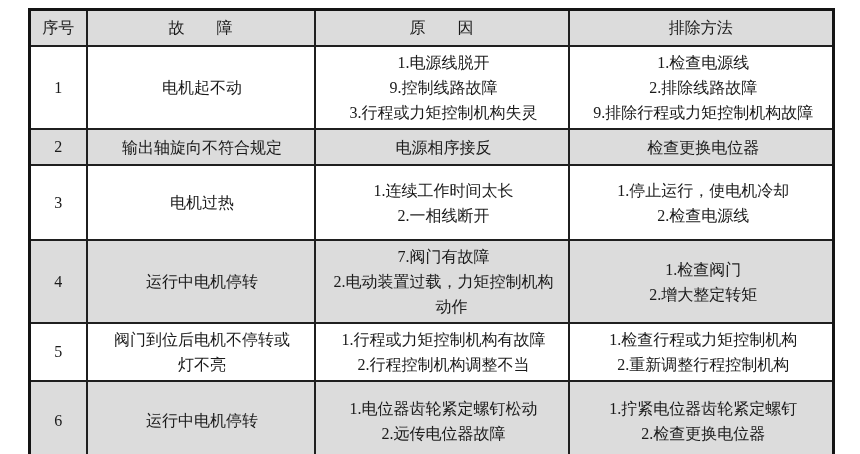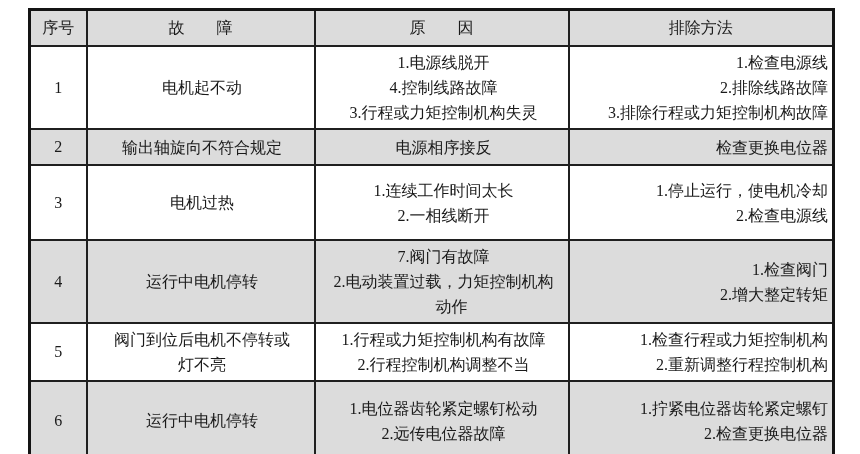--- a/index.html
+++ b/index.html
@@ -44,21 +44,21 @@
   }
   .fault-table tbody tr:nth-child(1) { height: 77px; }
   .fault-table tbody tr:nth-child(2) { height: 36px; }
   .fault-table tbody tr:nth-child(3) { height: 75px; }
   .fault-table tbody tr:nth-child(4) { height: 78px; }
   .fault-table tbody tr:nth-child(5) { height: 55px; }
   .fault-table tbody tr:nth-child(6) { height: 80px; }
   .col-no    { text-align: center; padding: 2px 2px; }
   .col-fault { text-align: center; padding: 2px 8px 2px 11px; }
   .col-cause { text-align: center; padding: 3px 4px 3px 8px; }
-  .col-remedy{ text-align: right; padding: 3px 4px 3px 9px; }
+  .col-remedy{ text-align: center; padding: 3px 4px 3px 9px; }
   .line {
     white-space: pre-line;
     line-height: 25px;
   }
 </style>
 </head>
 <body>
 
 <div class="sheet">
   <table class="fault-table">
@@ -77,27 +77,27 @@
       </tr>
     </thead>
     <tbody>
       <tr>
         <td class="col-no">1</td>
         <td class="col-fault">
           <div class="line">电机起不动</div>
         </td>
         <td class="col-cause">
           <div class="line">1.电源线脱开</div>
-          <div class="line">4.控制线路故障</div>
+          <div class="line">9.控制线路故障</div>
           <div class="line">3.行程或力矩控制机构失灵</div>
         </td>
         <td class="col-remedy">
           <div class="line">1.检查电源线</div>
           <div class="line">2.排除线路故障</div>
-          <div class="line">3.排除行程或力矩控制机构故障</div>
+          <div class="line">9.排除行程或力矩控制机构故障</div>
         </td>
       </tr>
       <tr class="shaded">
         <td class="col-no">2</td>
         <td class="col-fault">
           <div class="line">输出轴旋向不符合规定</div>
         </td>
         <td class="col-cause">
           <div class="line">电源相序接反</div>
         </td>

